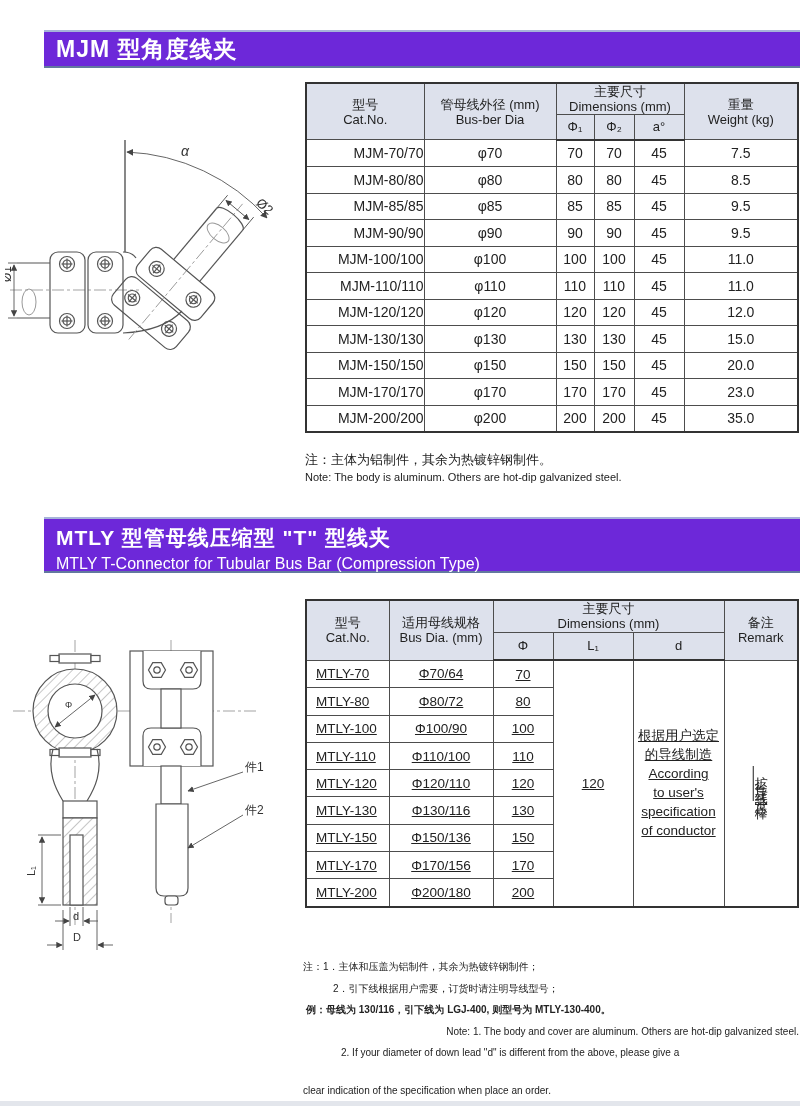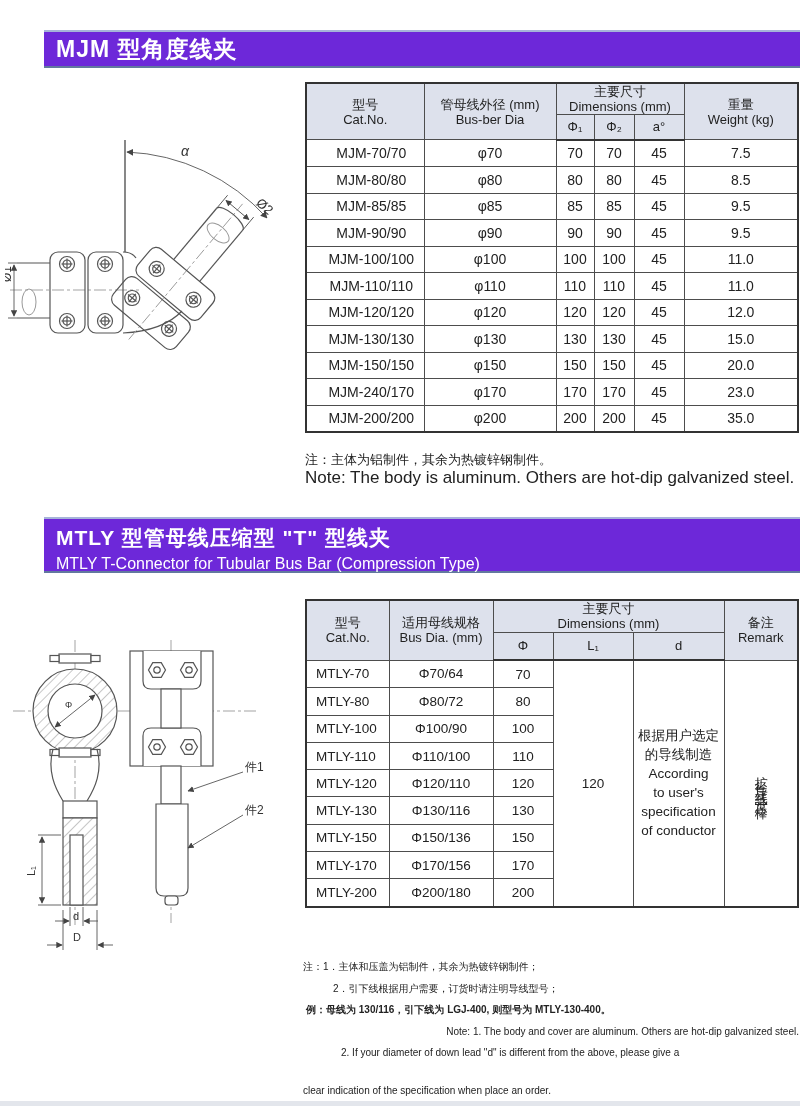--- a/index.html
+++ b/index.html
@@ -21,22 +21,22 @@
         border:2px solid #333;}
   #t1{left:305px;top:82px;width:492px;}
   #t2{left:305px;top:599px;width:492px;}
   th,td{border:1px solid #4d4d4d;font-weight:normal;text-align:center;vertical-align:middle;
         padding:0;font-size:13.5px;}
   thead th{background:#dde1ec;font-size:13px;line-height:15px;}
   thead tr:last-child th{border-bottom:2px solid #333;}
   #t1 thead tr:first-child{height:31px;} #t1 thead tr:last-child{height:25px;}
   #t2 thead tr:first-child{height:32px;} #t2 thead tr:last-child{height:28px;}
   #t1 tbody td{height:25.5px;font-size:14px;}
-  #t1 tbody td.cl{text-align:center;padding-left:12px;}
-  #t2 tbody td{height:26.3px;font-size:13.5px;}
+  #t1 tbody td.cl{text-align:right;padding-left:12px;}
+  #t2 tbody td{height:26.3px;font-size:13.5px;text-decoration:underline;}
   #t2 tbody td.cl{text-align:left;padding-left:9px;}
   .dcell{white-space:pre-line;font-size:13px;line-height:19px;}
   .vert{writing-mode:vertical-rl;letter-spacing:5px;font-size:13px;margin:0 auto;line-height:16px;}
 
   
   #note1{position:absolute;left:305px;top:451px;font-size:13px;line-height:17.5px;}
   #notes2{position:absolute;left:303px;top:956px;width:496px;font-size:10px;line-height:21.5px;}
 
   
   #d1{position:absolute;left:5px;top:130px;}
@@ -249,41 +249,41 @@
         </tr>
         <tr>
           <td class="cl">MJM-150/150</td>
           <td>φ150</td>
           <td>150</td>
           <td>150</td>
           <td>45</td>
           <td>20.0</td>
         </tr>
         <tr>
-          <td class="cl">MJM-240/170</td>
+          <td class="cl">MJM-170/170</td>
           <td>φ170</td>
           <td>170</td>
           <td>170</td>
           <td>45</td>
           <td>23.0</td>
         </tr>
         <tr>
           <td class="cl">MJM-200/200</td>
           <td>φ200</td>
           <td>200</td>
           <td>200</td>
           <td>45</td>
           <td>35.0</td>
         </tr>
       </tbody>
   </table>
 
   <div id="note1">
     <div>注：主体为铝制件，其余为热镀锌钢制件。</div>
-    <div style="font-size:17px;">Note: The body is aluminum. Others are hot-dip galvanized steel.</div>
+    <div style="font-size:11px;">Note: The body is aluminum. Others are hot-dip galvanized steel.</div>
   </div>
 
   <div id="bar2" class="bar">
     <div class="zh">MTLY 型管母线压缩型 "T" 型线夹</div>
     <div class="en">MTLY T-Connector for Tubular Bus Bar (Compression Type)</div>
   </div>
 
   <svg id="d2" width="285" height="345" viewBox="0 0 285 345">
     <defs>
       <pattern id="h" patternUnits="userSpaceOnUse" width="7" height="7" patternTransform="rotate(45)">

